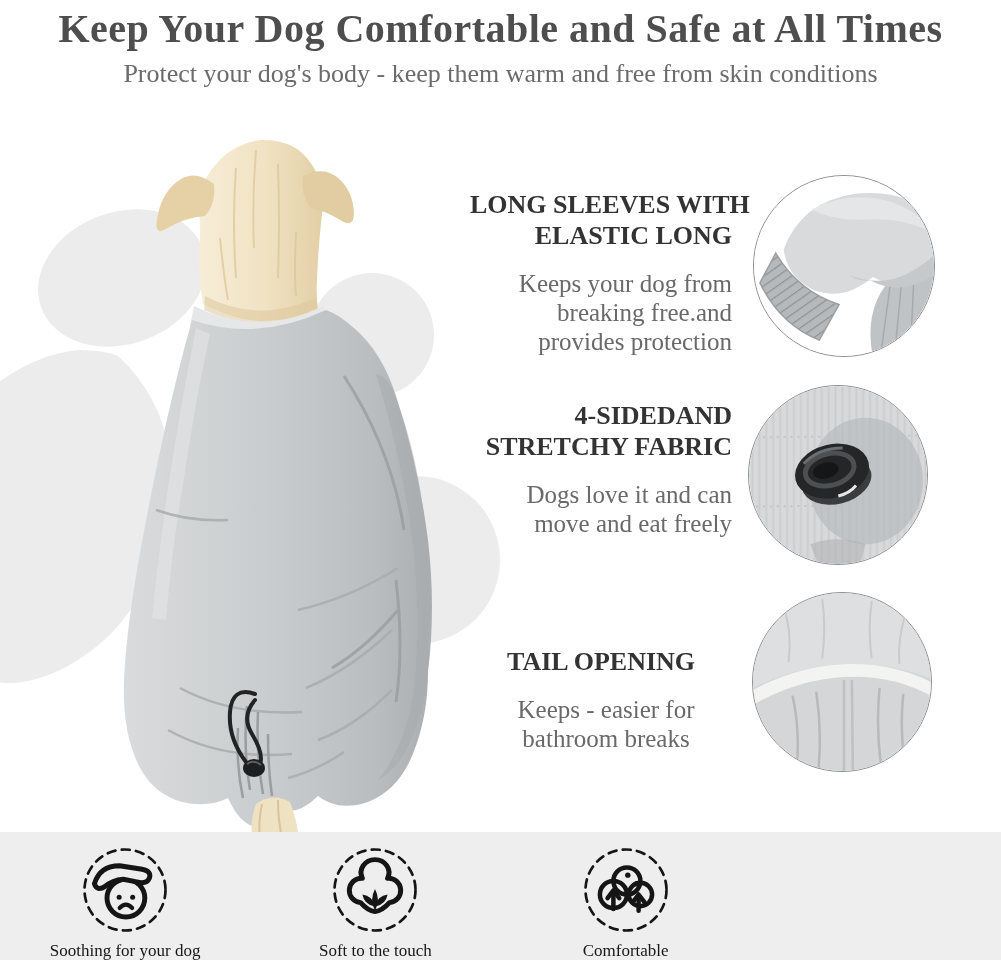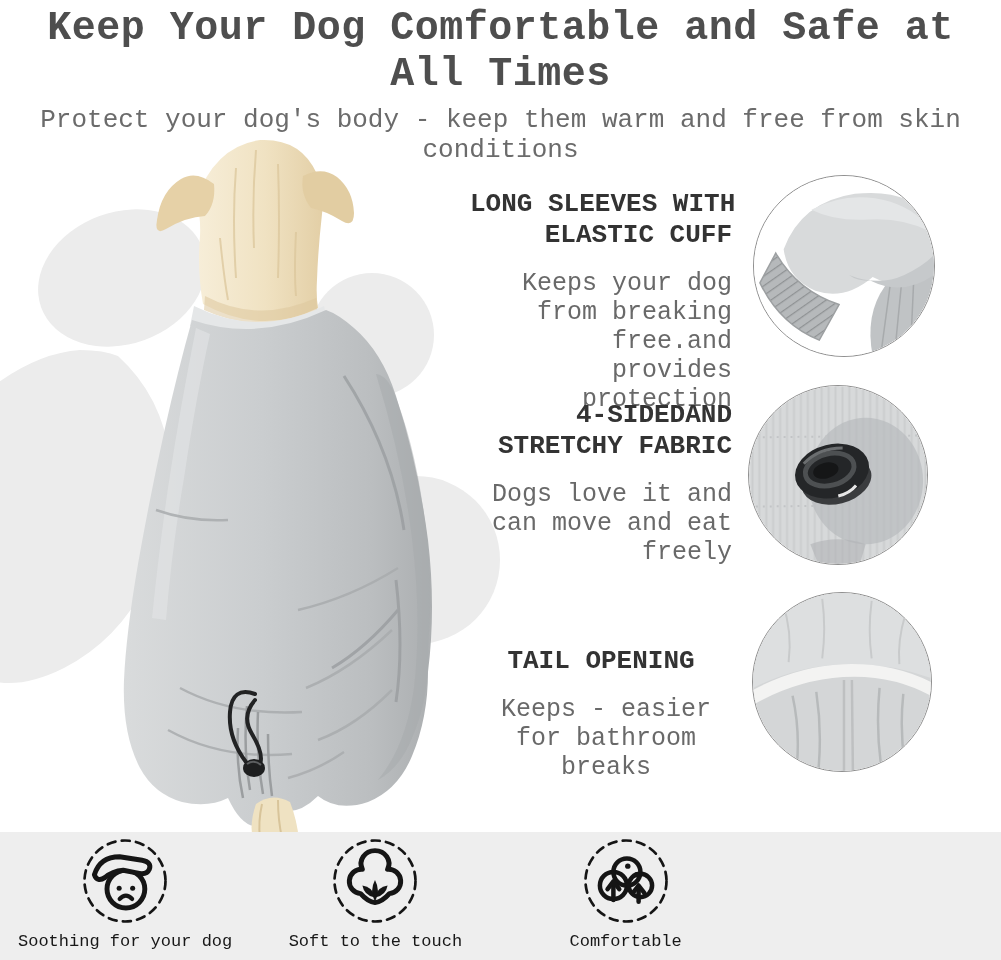--- a/index.html
+++ b/index.html
@@ -1,20 +1,20 @@
 <!DOCTYPE html>
 <html><head>
 <meta charset="utf-8">
 <style>
   * { margin:0; padding:0; box-sizing:border-box; }
   html,body { background:#ffffff; }
   .page {
     position:relative; width:1001px; height:960px;
     background:#ffffff; overflow:hidden;
-    font-family:Liberation Mono, monospace;
+    font-family:Liberation Serif, serif;
   }
   
   .header { position:absolute; top:6px; left:0; width:1001px; text-align:center; }
   .title-line {
     font-size:40px; font-weight:bold; color:#4e4e4e; line-height:46px;
     letter-spacing:0.5px;
   }
   .subtitle {
     margin-top:7px; font-size:26px; font-weight:400; color:#6b6b6b; line-height:30px;
   }
@@ -35,21 +35,21 @@
   .dc3 { left:752px; top:592px; width:180px; height:180px; }
   
   .dog-stage { position:absolute; left:0; top:128px; width:540px; height:712px; }
   
   .benefits {
     position:absolute; left:0; top:832px; width:1001px; height:128px;
     background:#eeeeee; display:flex; align-items:flex-start;
   }
   .benefit {
     width:25%; display:flex; flex-direction:column; align-items:center;
-    padding-top:4px;
+    padding-top:13px;
   }
   .benefit .icon-wrap { width:90px; height:90px; }
   .benefit .icon-wrap svg { display:block; width:100%; height:100%; }
   .benefit-label {
     margin-top:6px; font-size:17px; color:#171717; line-height:20px; text-align:center;
   }
 </style>
 </head>
 <body>
 
@@ -137,21 +137,21 @@
       <path fill="#efe2c2" d="M 256 676 Q 249 696 253 712 L 299 712 Q 297 692 290 674 Q 272 664 256 676 Z"></path>
       <g stroke="#d8c49a" stroke-width="2" fill="none">
         <path d="M 262 676 Q 258 694 260 710"></path>
         <path d="M 278 672 Q 278 692 282 710"></path>
       </g>
     </svg>
   </div>
 
   <div class="feature-text f1">
     <div class="feature-title">LONG SLEEVES WITH</div>
-    <div class="feature-title">ELASTIC CUFF</div>
+    <div class="feature-title">ELASTIC LONG</div>
     <div class="feature-body">Keeps your dog from breaking free.and provides protection</div>
   </div>
   <div class="detail-circle dc1">
     <svg viewBox="0 0 182 182">
       <defs>
         <clipPath id="c1">
             <circle cx="91" cy="91" r="91"></circle>
           </clipPath>
         <pattern id="rib" width="8" height="8" patternUnits="userSpaceOnUse" patternTransform="rotate(55)">
           <rect width="8" height="8" fill="#b6b9bb"></rect>

